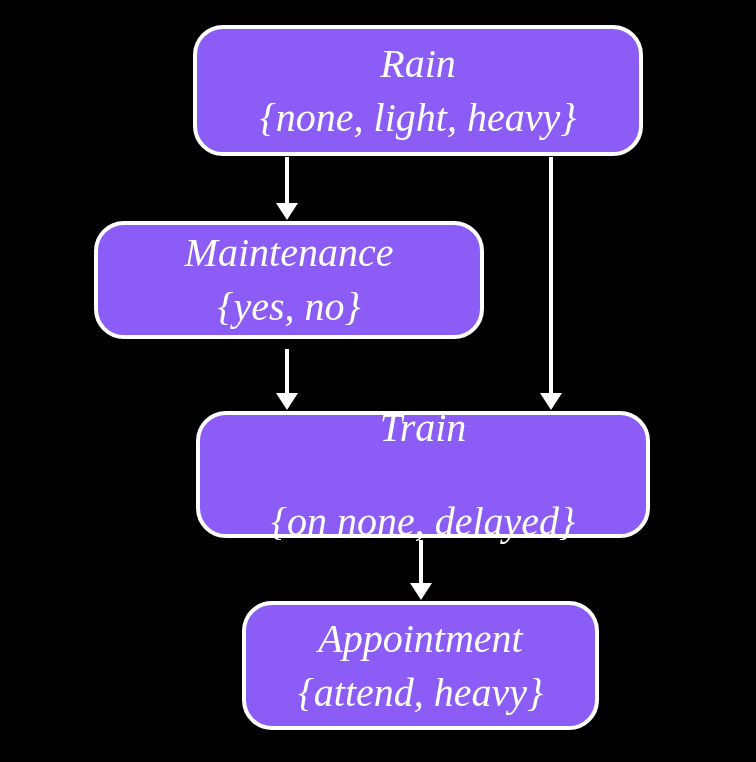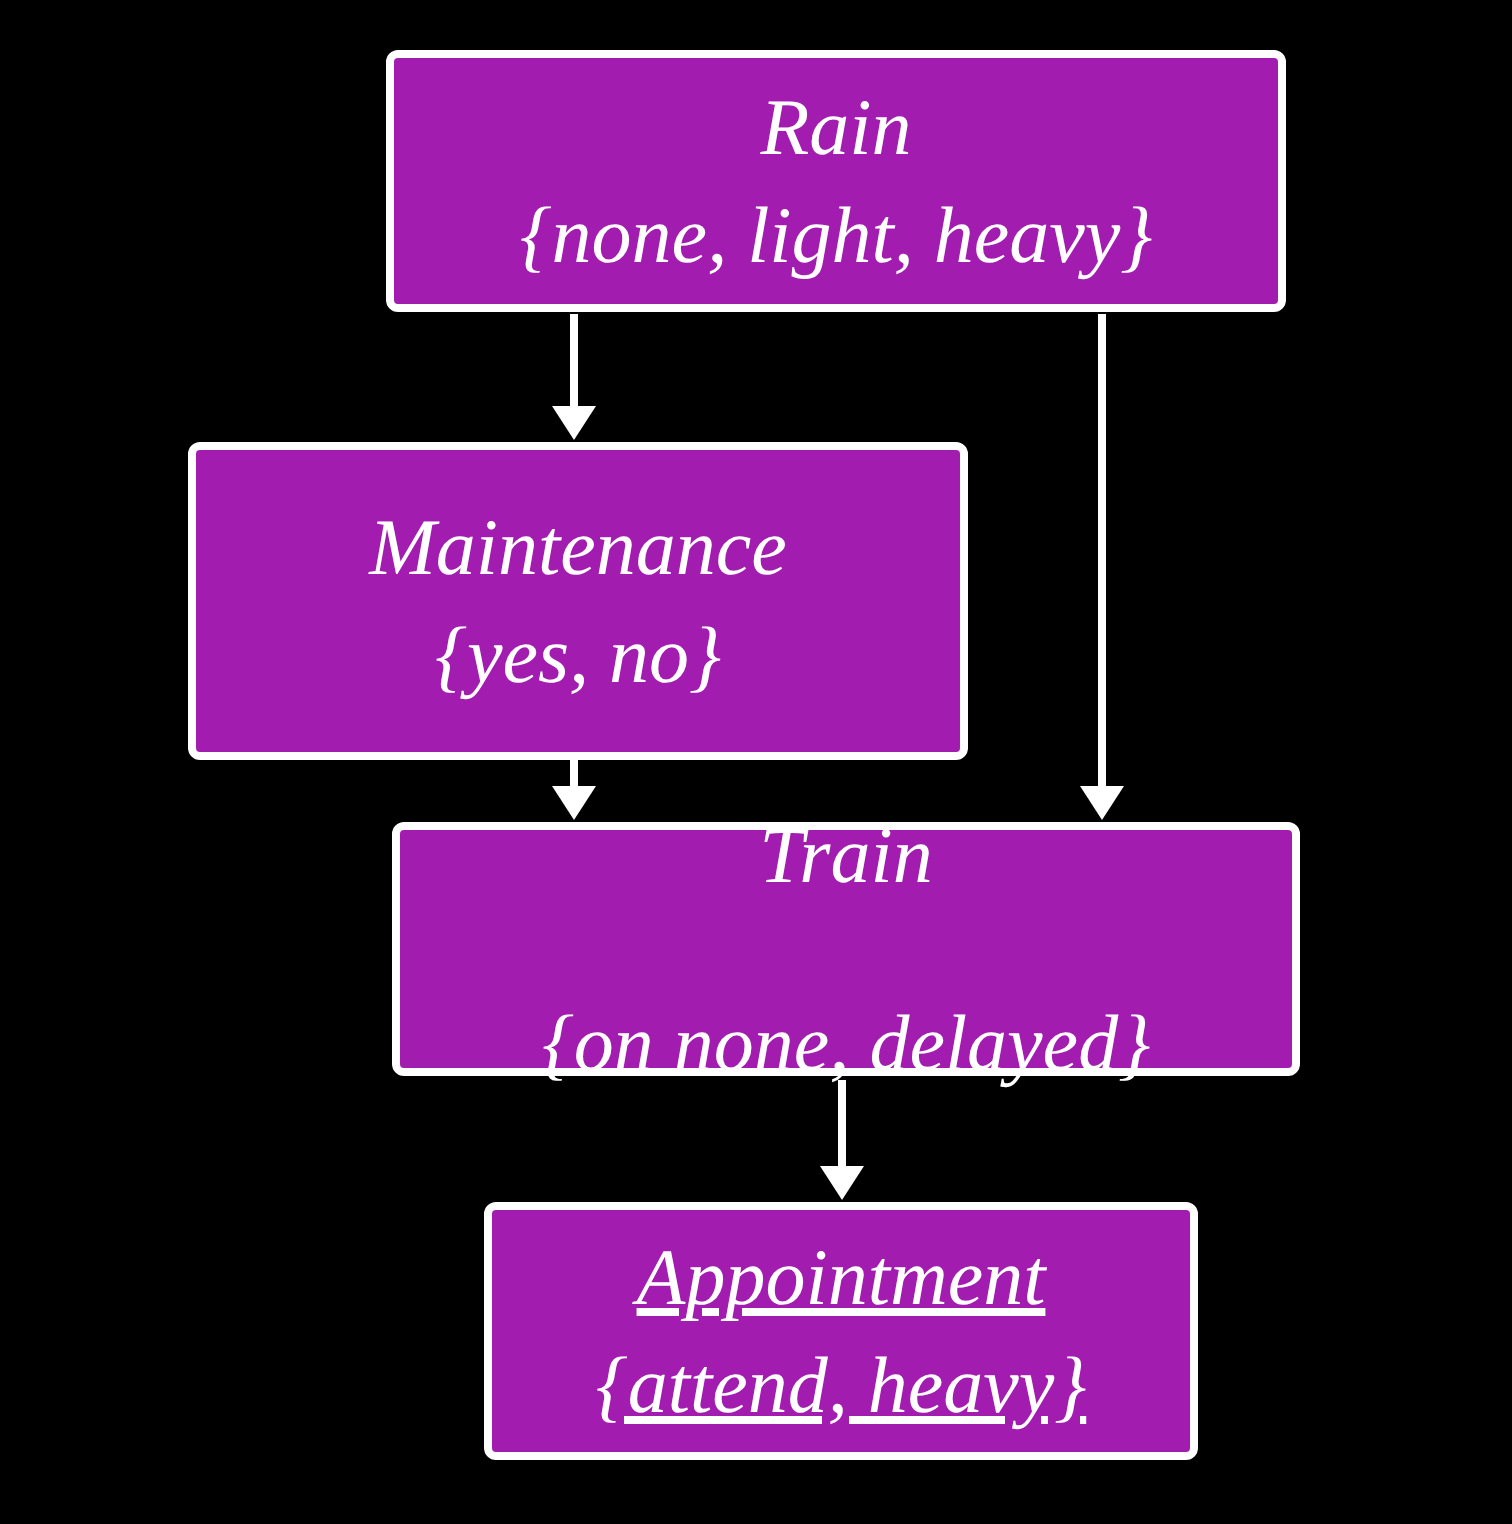--- a/index.html
+++ b/index.html
@@ -12,40 +12,40 @@
     width: 756px;
     height: 762px;
     background: #000000;
     overflow: hidden;
     font-family: "Liberation Serif", "DejaVu Serif", serif;
   }
   .node {
     position: absolute;
     box-sizing: border-box;
     border: 4px solid #ffffff;
-    border-radius: 6px;
-    background: #a21caf;
+    border-radius: 30px;
+    background: #8b5cf6;
     color: #ffffff;
     display: flex;
     flex-direction: column;
     align-items: center;
     justify-content: center;
     font-style: italic;
     font-size: 40px;
     line-height: 54px;
     text-align: center;
     white-space: nowrap;
   }
   .node-label, .node-values {
     display: block;
   }
   #node-rain        { left: 193px; top: 25px;  width: 450px; height: 131px; }
-  #node-maintenance { left: 94px;  top: 221px; width: 390px; height: 159px; }
+  #node-maintenance { left: 94px;  top: 221px; width: 390px; height: 118px; }
   #node-train       { left: 196px; top: 411px; width: 454px; height: 127px; gap: 40px; }
-  #node-appointment { left: 242px; top: 601px; width: 357px; height: 129px; text-decoration: underline; }
+  #node-appointment { left: 242px; top: 601px; width: 357px; height: 129px; }
   svg.edges {
     position: absolute;
     left: 0;
     top: 0;
     width: 756px;
     height: 762px;
     pointer-events: none;
   }
   svg.edges line {
     stroke: #ffffff;

